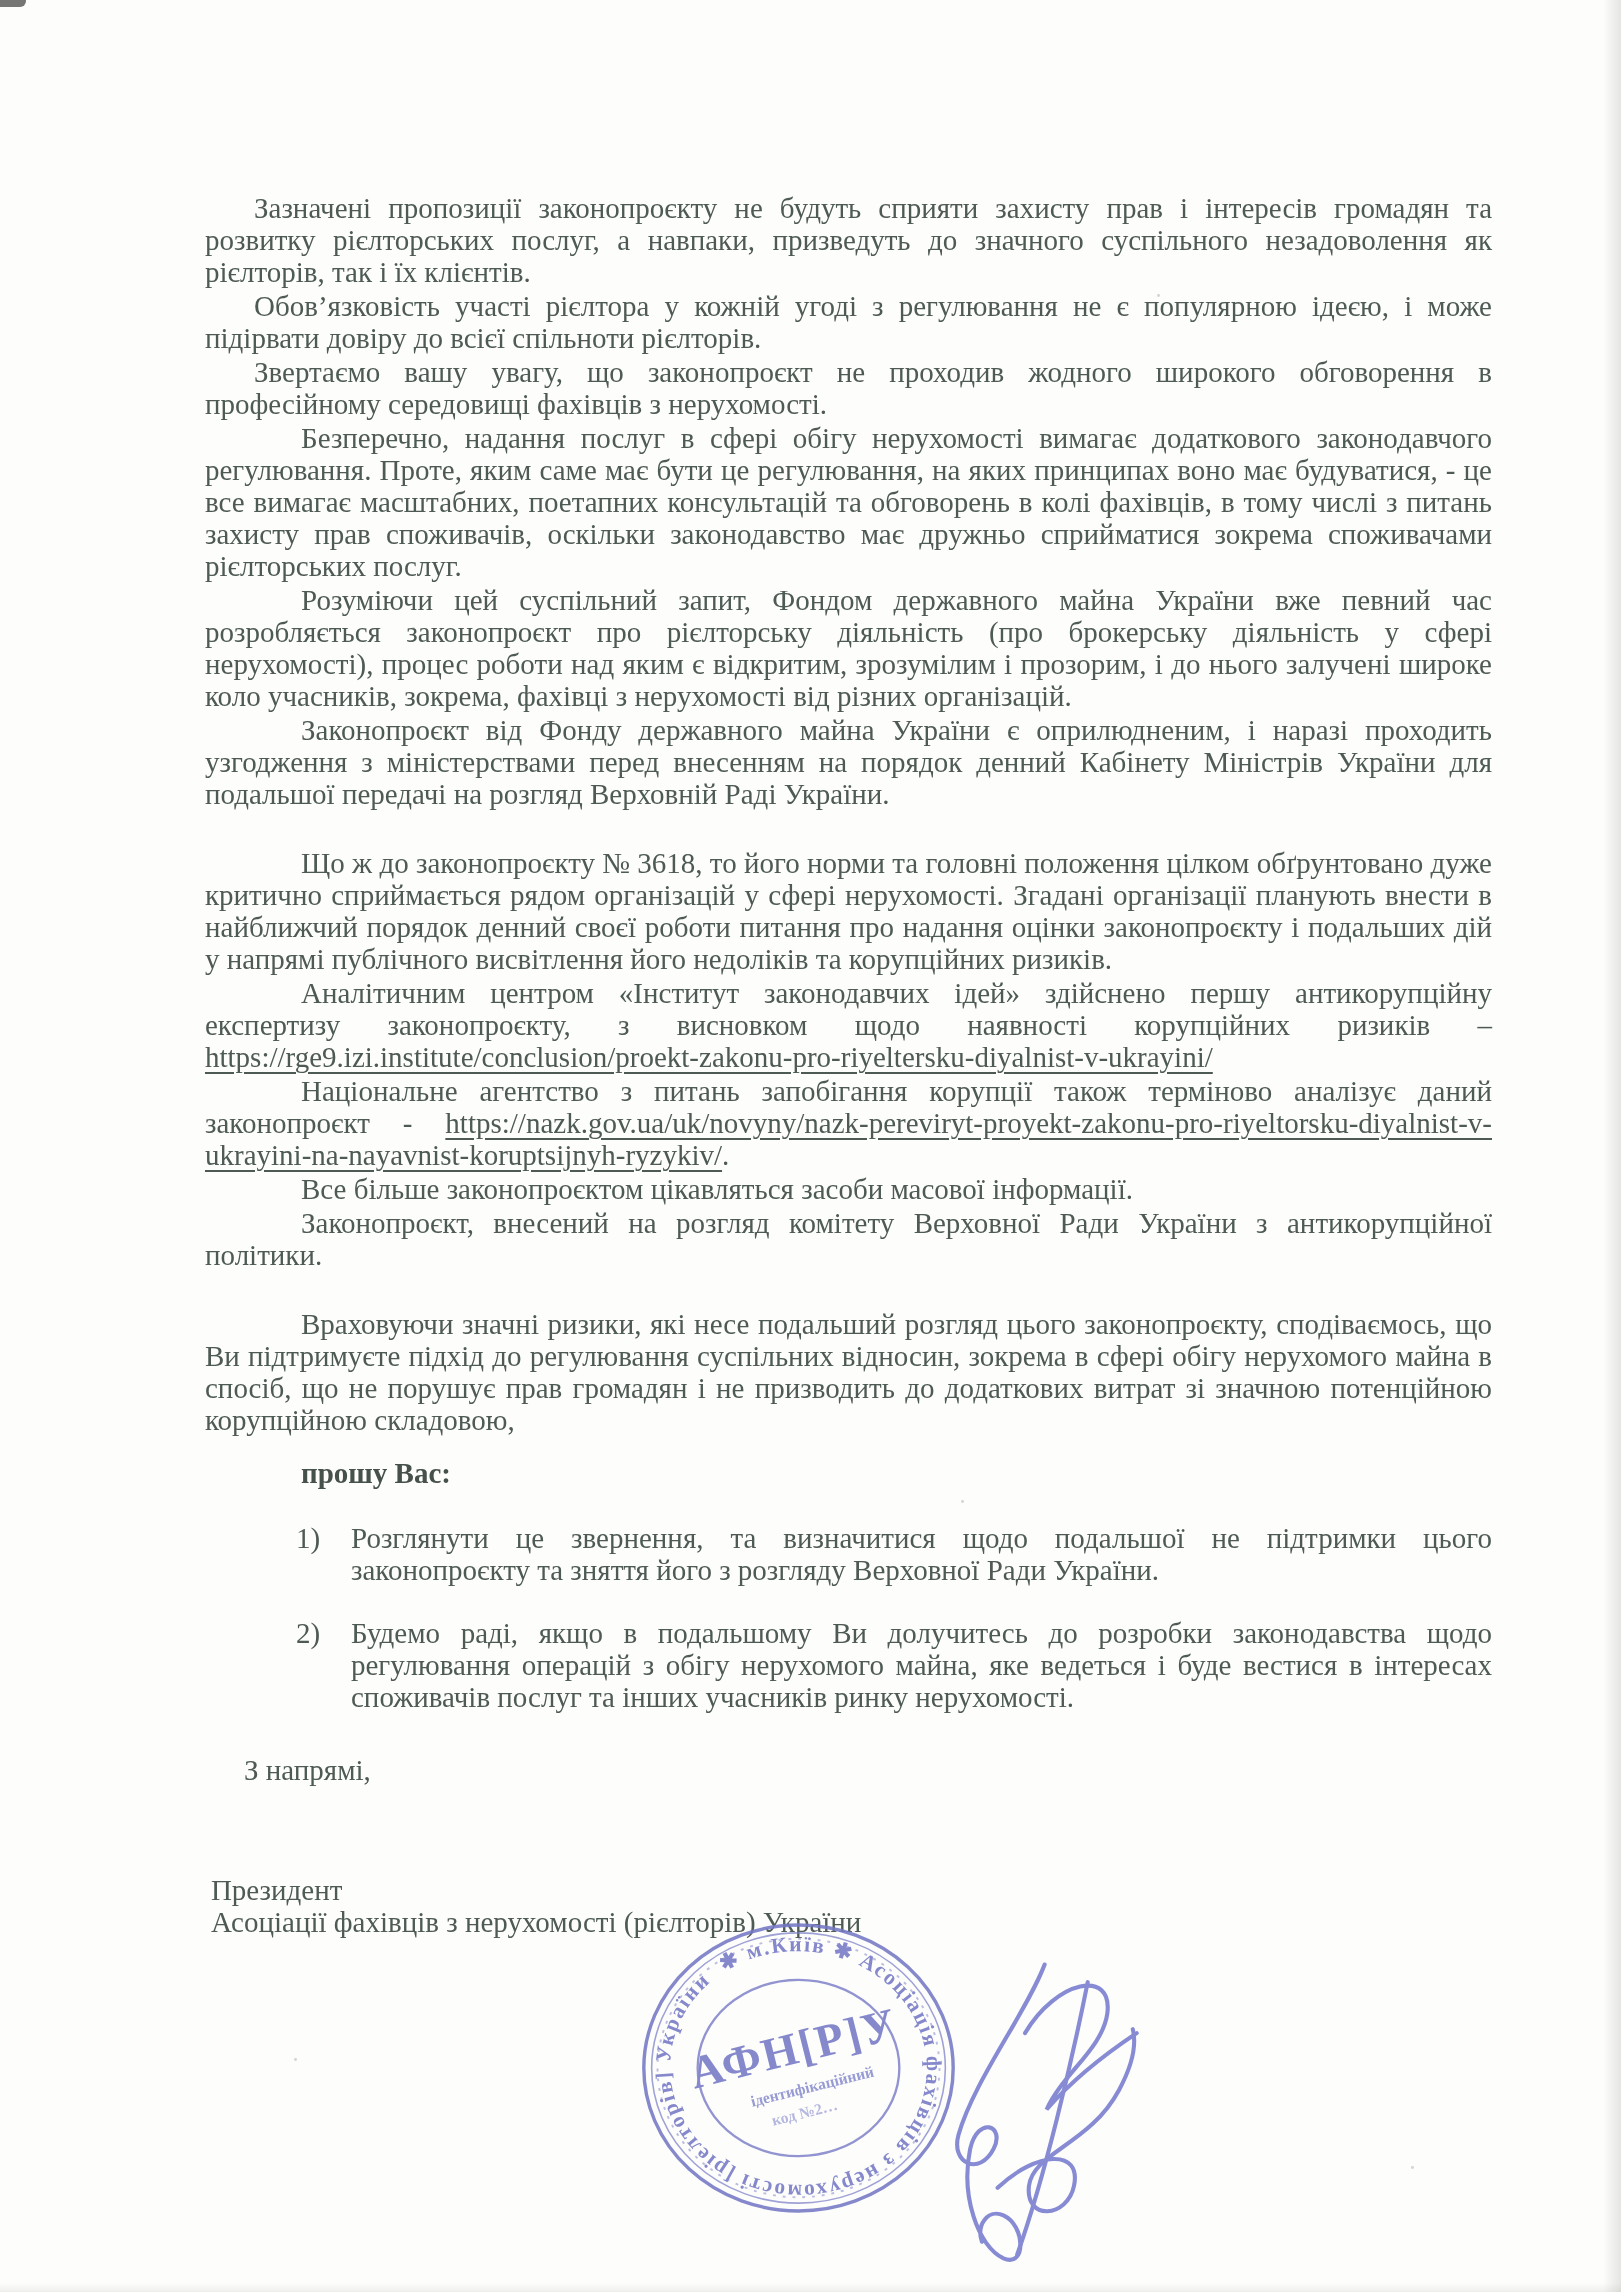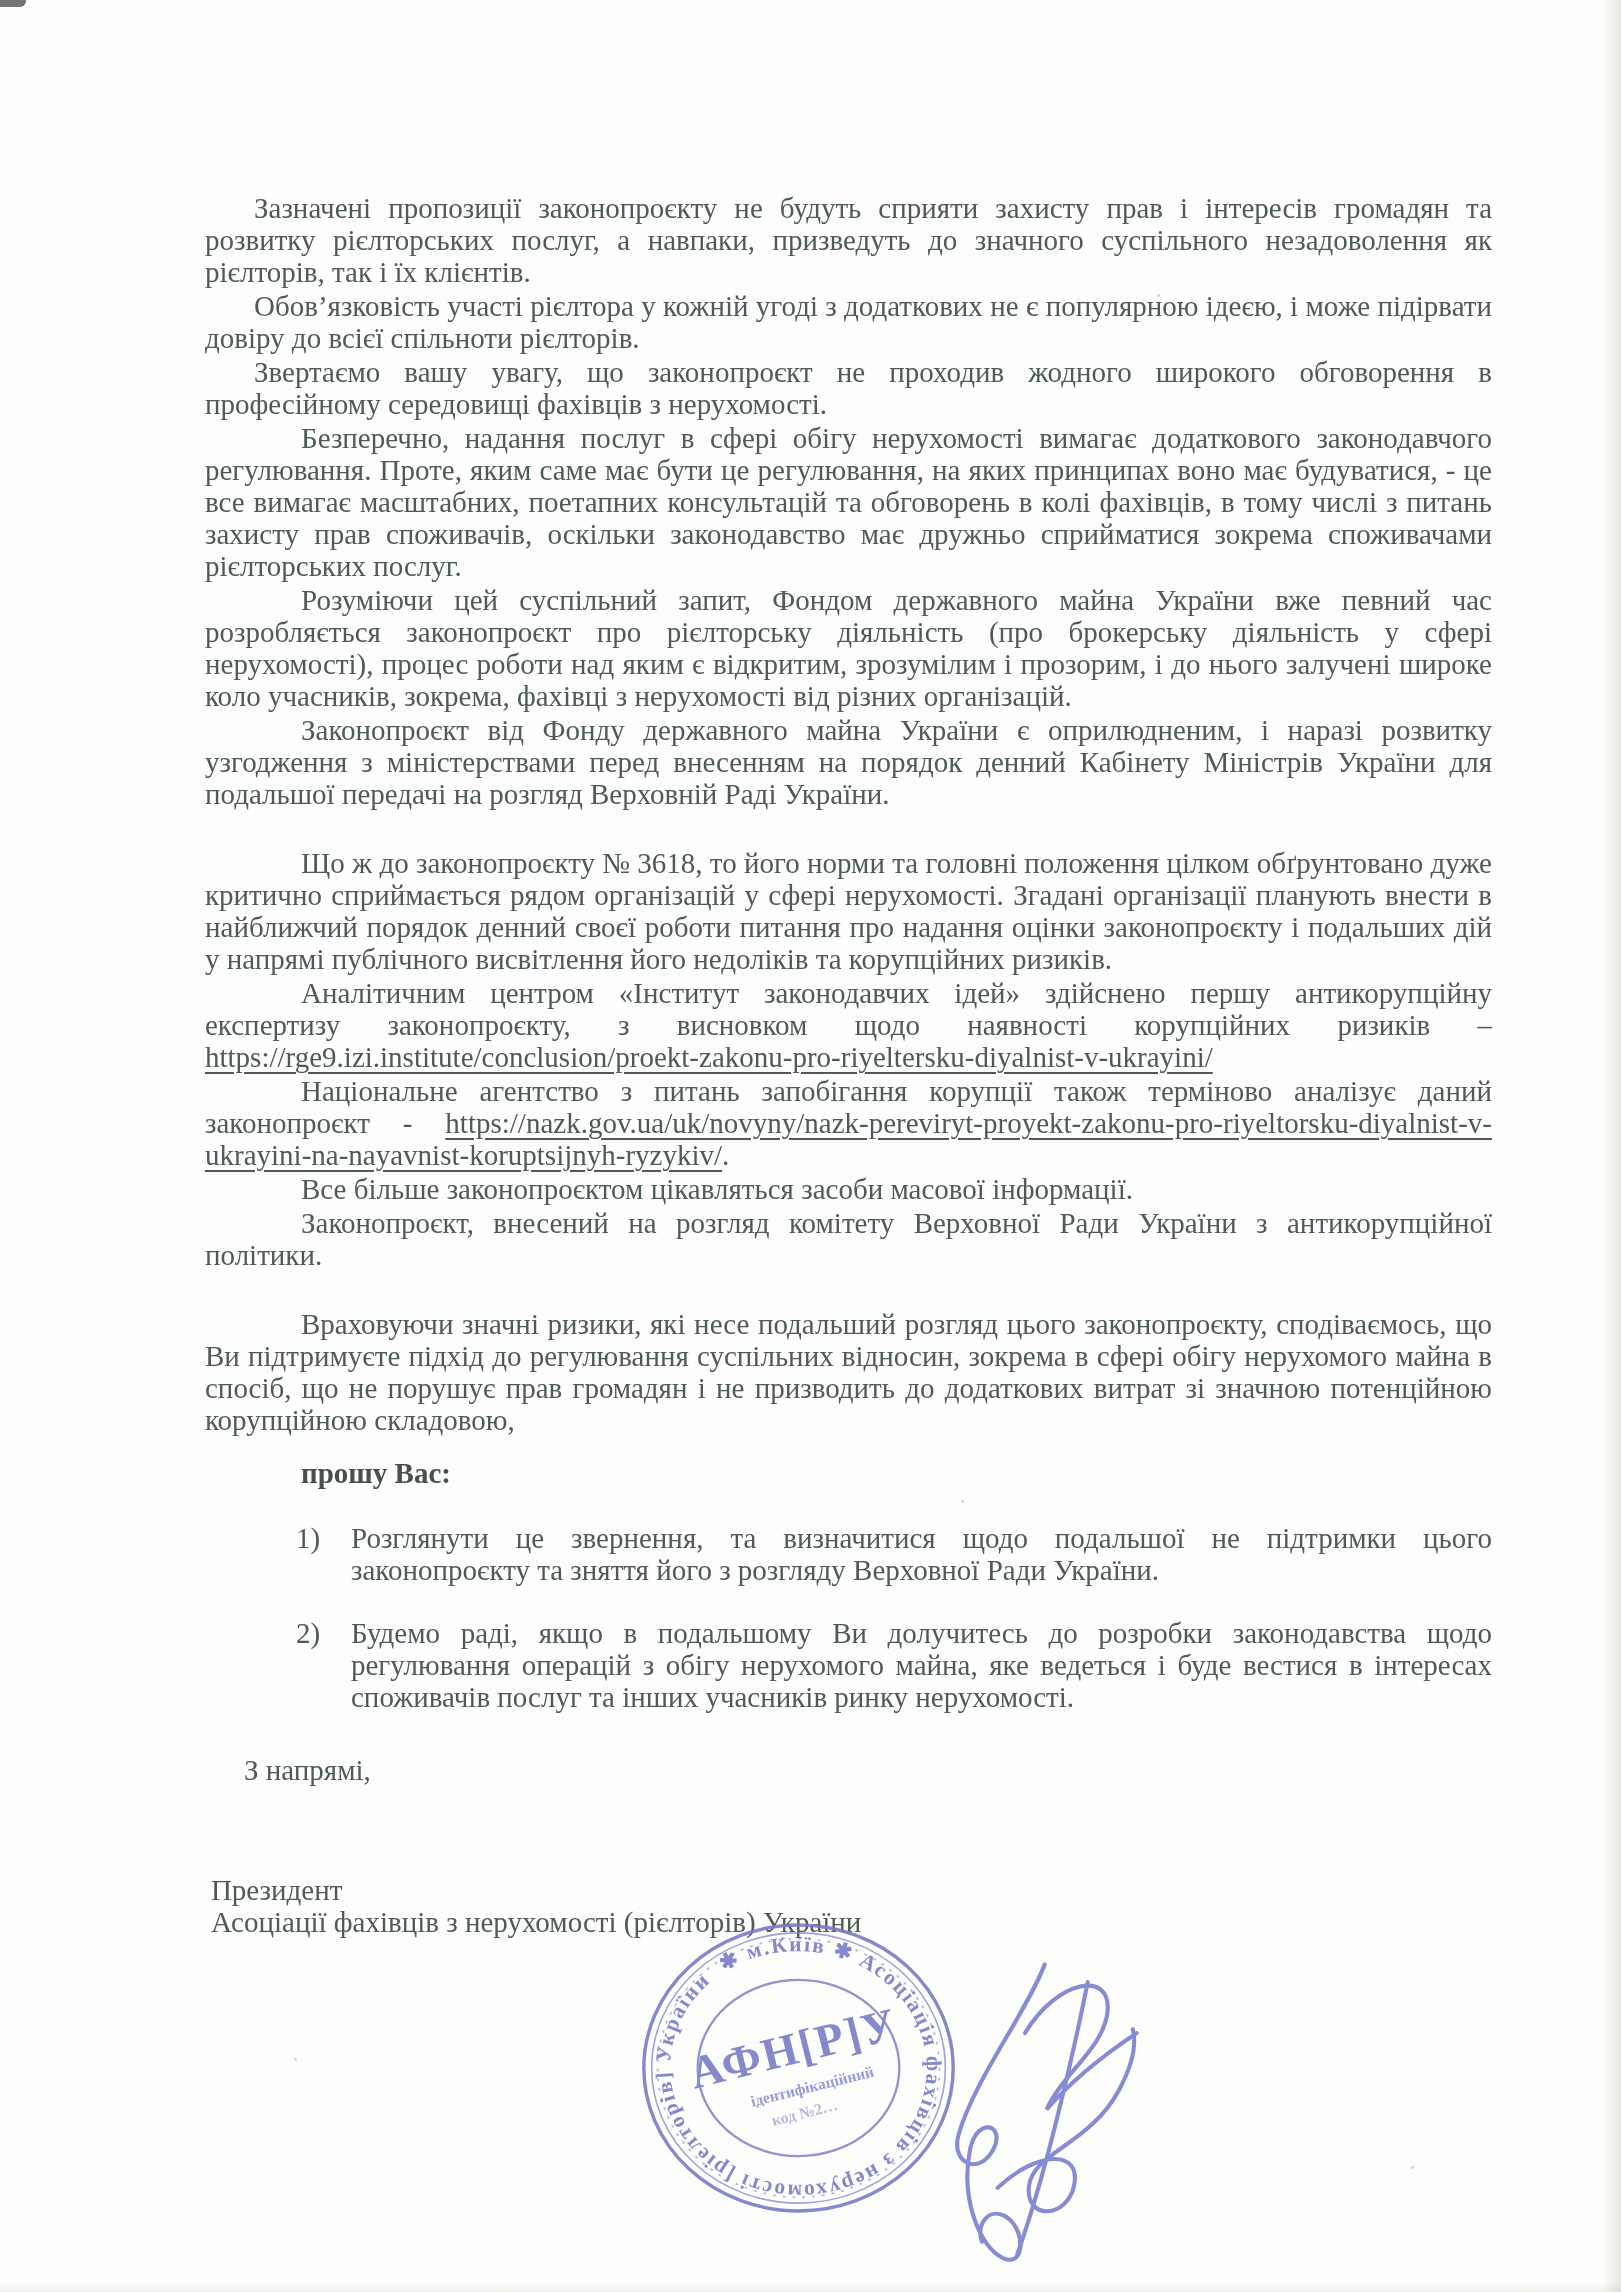--- a/index.html
+++ b/index.html
@@ -56,25 +56,25 @@
   <div class="edge-shade-bottom"></div>
   <div class="speck" style="left:412px;top:627px"></div>
   <div class="speck" style="left:1157px;top:294px"></div>
   <div class="speck" style="left:961px;top:1500px"></div>
   <div class="speck" style="left:294px;top:2058px"></div>
   <div class="speck" style="left:1411px;top:2166px"></div>
 
   <div class="letter-body">
     <div id="paragraphs">
         <p class="para indent-sm">Зазначені пропозиції законопроєкту не будуть сприяти захисту прав і інтересів громадян та розвитку рієлторських послуг, а навпаки, призведуть до значного суспільного незадоволення як рієлторів, так і їх клієнтів.</p>
-        <p class="para indent-sm">Обов’язковість участі рієлтора у кожній угоді з додаткових не є популярною ідеєю, і може підірвати довіру до всієї спільноти рієлторів.</p>
+        <p class="para indent-sm">Обов’язковість участі рієлтора у кожній угоді з регулювання не є популярною ідеєю, і може підірвати довіру до всієї спільноти рієлторів.</p>
         <p class="para indent-sm">Звертаємо вашу увагу, що законопроєкт не проходив жодного широкого обговорення в професійному середовищі фахівців з нерухомості.</p>
         <p class="para indent-lg">Безперечно, надання послуг в сфері обігу нерухомості вимагає додаткового законодавчого регулювання. Проте, яким саме має бути це регулювання, на яких принципах воно має будуватися, - це все вимагає масштабних, поетапних консультацій та обговорень в колі фахівців, в тому числі з питань захисту прав споживачів, оскільки законодавство має дружньо сприйматися зокрема споживачами рієлторських послуг.</p>
         <p class="para indent-lg">Розуміючи цей суспільний запит, Фондом державного майна України вже певний час розробляється законопроєкт про рієлторську діяльність (про брокерську діяльність у сфері нерухомості), процес роботи над яким є відкритим, зрозумілим і прозорим, і до нього залучені широке коло учасників, зокрема, фахівці з нерухомості від різних організацій.</p>
-        <p class="para indent-lg">Законопроєкт від Фонду державного майна України є оприлюдненим, і наразі розвитку узгодження з міністерствами перед внесенням на порядок денний Кабінету Міністрів України для подальшої передачі на розгляд Верховній Раді України.</p>
+        <p class="para indent-lg">Законопроєкт від Фонду державного майна України є оприлюдненим, і наразі проходить узгодження з міністерствами перед внесенням на порядок денний Кабінету Міністрів України для подальшої передачі на розгляд Верховній Раді України.</p>
         <p class="para indent-lg gap">Що ж до законопроєкту № 3618, то його норми та головні положення цілком обґрунтовано дуже критично сприймається рядом організацій у сфері нерухомості. Згадані організації планують внести в найближчий порядок денний своєї роботи питання про надання оцінки законопроєкту і подальших дій у напрямі публічного висвітлення його недоліків та корупційних ризиків.</p>
         <p class="para indent-lg">Аналітичним центром «Інститут законодавчих ідей» здійснено першу антикорупційну експертизу законопроєкту, з висновком щодо наявності корупційних ризиків – <a class="doc-link" href="#">https://rge9.izi.institute/conclusion/proekt-zakonu-pro-riyeltersku-diyalnist-v-ukrayini/</a></p>
         <p class="para indent-lg">Національне агентство з питань запобігання корупції також терміново аналізує даний законопроєкт - <a class="doc-link" href="#">https://nazk.gov.ua/uk/novyny/nazk-pereviryt-proyekt-zakonu-pro-riyeltorsku-diyalnist-v-ukrayini-na-nayavnist-koruptsijnyh-ryzykiv/</a>.</p>
         <p class="para indent-lg">Все більше законопроєктом цікавляться засоби масової інформації.</p>
         <p class="para indent-lg">Законопроєкт, внесений на розгляд комітету Верховної Ради України з антикорупційної політики.</p>
         <p class="para indent-lg gap">Враховуючи значні ризики, які несе подальший розгляд цього законопроєкту, сподіваємось, що Ви підтримуєте підхід до регулювання суспільних відносин, зокрема в сфері обігу нерухомого майна в спосіб, що не порушує прав громадян і не призводить до додаткових витрат зі значною потенційною корупційною складовою,</p>
       </div>
 
     <p class="request-intro">прошу Вас:</p>
 

